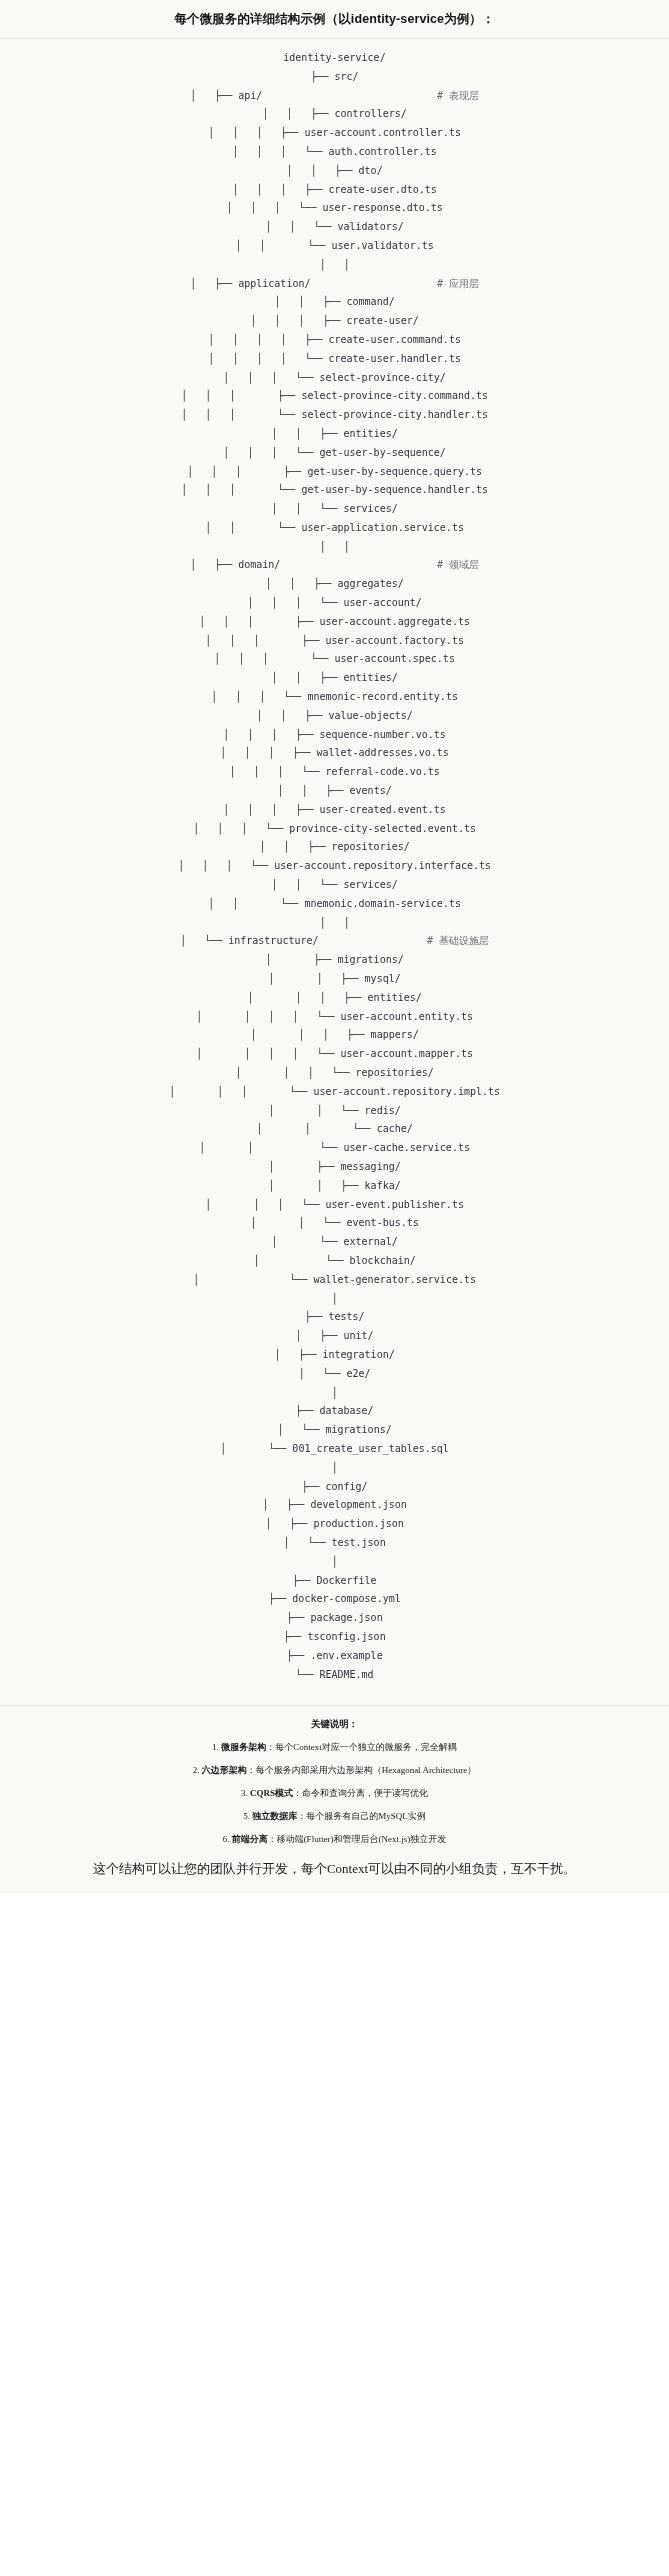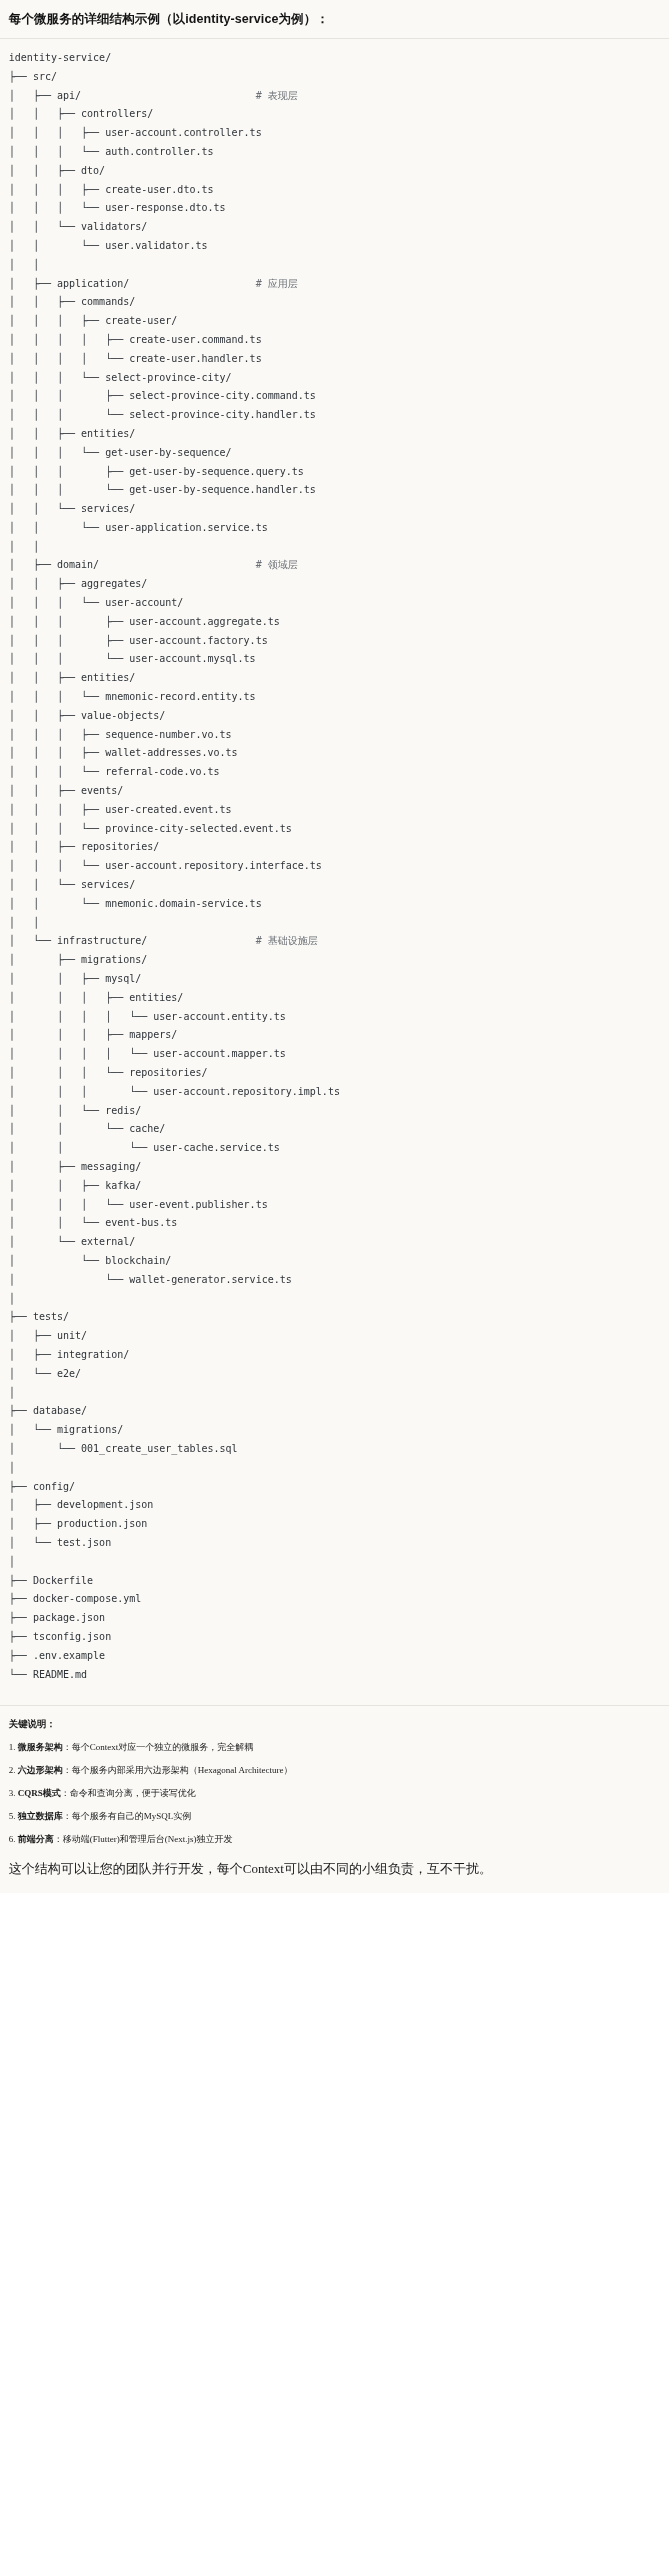--- a/index.html
+++ b/index.html
@@ -10,20 +10,21 @@
     width: 669px;
   }
   body {
     font-family: "Liberation Serif", "DejaVu Serif", serif;
     color: #1a1a1a;
   }
 
   .page {
     width: 669px;
     background: #4c1d95;
+    text-align: center;
   }
 
   
   .header-band {
     background: #faf9f6;
     border-bottom: 0.6px solid #e6e4df;
     padding: 11.3px 8.8px 10px 8.8px;
   }
   .page-title {
     font-family: "Liberation Sans", "DejaVu Sans", sans-serif;
@@ -111,40 +112,40 @@
 <span class="row"><span>│   │   ├── controllers/</span></span>
 <span class="row"><span>│   │   │   ├── user-account.controller.ts</span></span>
 <span class="row"><span>│   │   │   └── auth.controller.ts</span></span>
 <span class="row"><span>│   │   ├── dto/</span></span>
 <span class="row"><span>│   │   │   ├── create-user.dto.ts</span></span>
 <span class="row"><span>│   │   │   └── user-response.dto.ts</span></span>
 <span class="row"><span>│   │   └── validators/</span></span>
 <span class="row"><span>│   │       └── user.validator.ts</span></span>
 <span class="row"><span>│   │</span></span>
 <span class="row"><span>│   ├── application/                     </span><span class="cmt"># 应用层</span></span>
-<span class="row"><span>│   │   ├── commands/</span></span>
+<span class="row"><span>│   │   ├── command/</span></span>
 <span class="row"><span>│   │   │   ├── create-user/</span></span>
 <span class="row"><span>│   │   │   │   ├── create-user.command.ts</span></span>
 <span class="row"><span>│   │   │   │   └── create-user.handler.ts</span></span>
 <span class="row"><span>│   │   │   └── select-province-city/</span></span>
 <span class="row"><span>│   │   │       ├── select-province-city.command.ts</span></span>
 <span class="row"><span>│   │   │       └── select-province-city.handler.ts</span></span>
 <span class="row"><span>│   │   ├── entities/</span></span>
 <span class="row"><span>│   │   │   └── get-user-by-sequence/</span></span>
 <span class="row"><span>│   │   │       ├── get-user-by-sequence.query.ts</span></span>
 <span class="row"><span>│   │   │       └── get-user-by-sequence.handler.ts</span></span>
 <span class="row"><span>│   │   └── services/</span></span>
 <span class="row"><span>│   │       └── user-application.service.ts</span></span>
 <span class="row"><span>│   │</span></span>
 <span class="row"><span>│   ├── domain/                          </span><span class="cmt"># 领域层</span></span>
 <span class="row"><span>│   │   ├── aggregates/</span></span>
 <span class="row"><span>│   │   │   └── user-account/</span></span>
 <span class="row"><span>│   │   │       ├── user-account.aggregate.ts</span></span>
 <span class="row"><span>│   │   │       ├── user-account.factory.ts</span></span>
-<span class="row"><span>│   │   │       └── user-account.mysql.ts</span></span>
+<span class="row"><span>│   │   │       └── user-account.spec.ts</span></span>
 <span class="row"><span>│   │   ├── entities/</span></span>
 <span class="row"><span>│   │   │   └── mnemonic-record.entity.ts</span></span>
 <span class="row"><span>│   │   ├── value-objects/</span></span>
 <span class="row"><span>│   │   │   ├── sequence-number.vo.ts</span></span>
 <span class="row"><span>│   │   │   ├── wallet-addresses.vo.ts</span></span>
 <span class="row"><span>│   │   │   └── referral-code.vo.ts</span></span>
 <span class="row"><span>│   │   ├── events/</span></span>
 <span class="row"><span>│   │   │   ├── user-created.event.ts</span></span>
 <span class="row"><span>│   │   │   └── province-city-selected.event.ts</span></span>
 <span class="row"><span>│   │   ├── repositories/</span></span>

